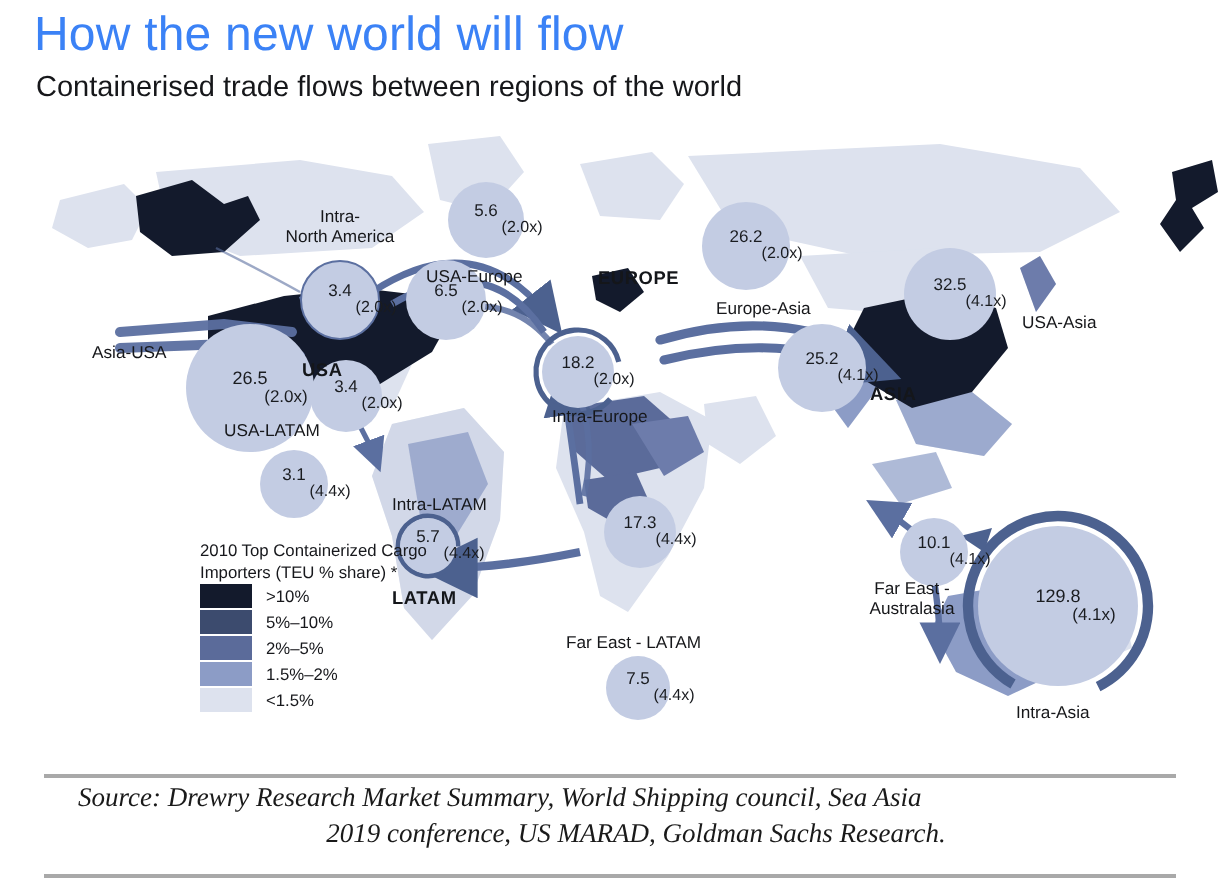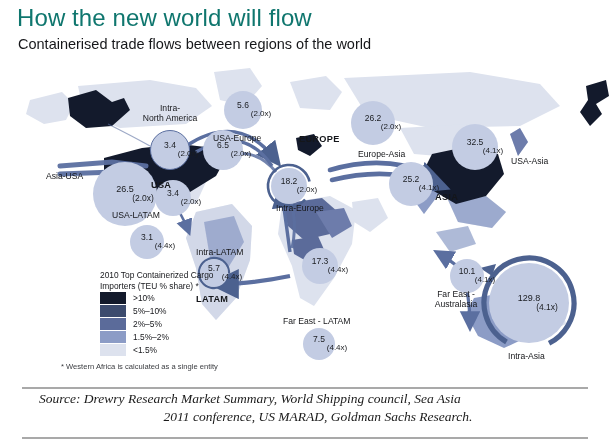--- a/index.html
+++ b/index.html
@@ -4,21 +4,21 @@
 <style>
   html,body{margin:0;padding:0;}
   body{
     width:609px;height:444px;background:#ffffff;overflow:hidden;position:relative;
     font-family:"Liberation Sans","DejaVu Sans",sans-serif;
   }
   .page{position:absolute;left:0;top:0;width:609px;height:444px;background:#fff;}
 
   
   .title{
-    position:absolute;left:17px;top:4px;font-size:24px;color:#0f766e;
+    position:absolute;left:17px;top:4px;font-size:24px;color:#3b82f6;
     letter-spacing:.1px;white-space:nowrap;
   }
   .subtitle{
     position:absolute;left:18px;top:36px;font-size:14.5px;color:#16171a;
     white-space:nowrap;
   }
 
   
   .map{position:absolute;left:0;top:62px;width:609px;height:318px;overflow:hidden;}
   .mapsvg{position:absolute;left:0;top:0;}
@@ -319,22 +319,21 @@
     <div class="row">
       <span class="sw" style="background:#8c9cc6;"></span>
       <span class="sl">1.5%–2%</span>
     </div>
     <div class="row">
       <span class="sw" style="background:#dde2ee;"></span>
       <span class="sl">&lt;1.5%</span>
     </div>
   </div>
 
-  <div class="footnote">* Western Africa is calculated as a single entity</div>
 
   <div class="rule rtop"></div>
   <div class="source">
     <span class="l1">Source: Drewry Research Market Summary, World Shipping council, Sea Asia</span>
-    <span class="l2">2011 conference, US MARAD, Goldman Sachs Research.</span>
+    <span class="l2">2019 conference, US MARAD, Goldman Sachs Research.</span>
   </div>
   <div class="rule rbot"></div>
 
 </div>
 
 </body></html>

